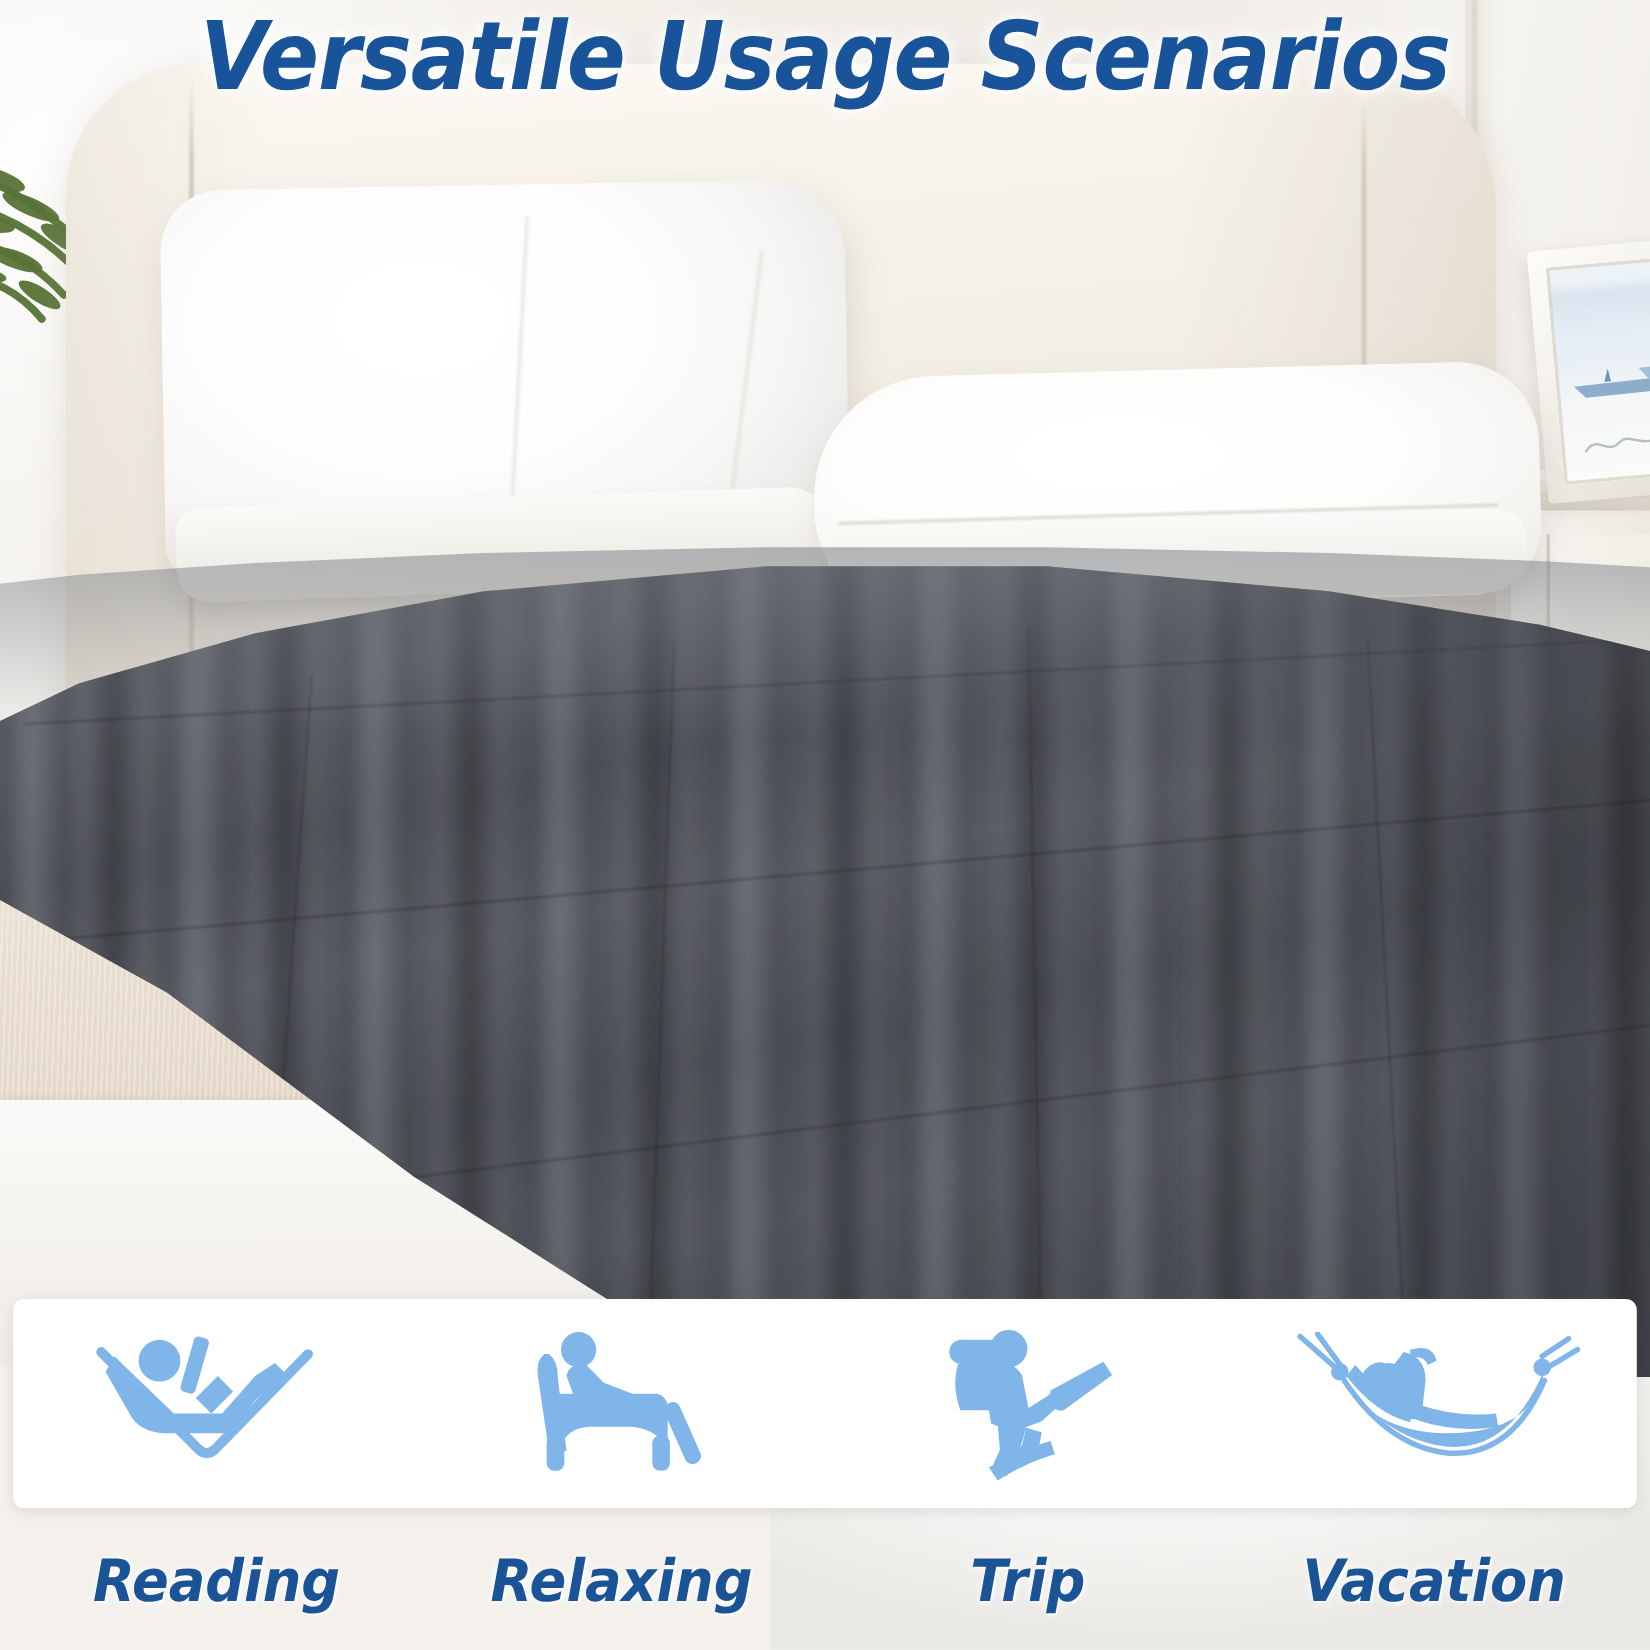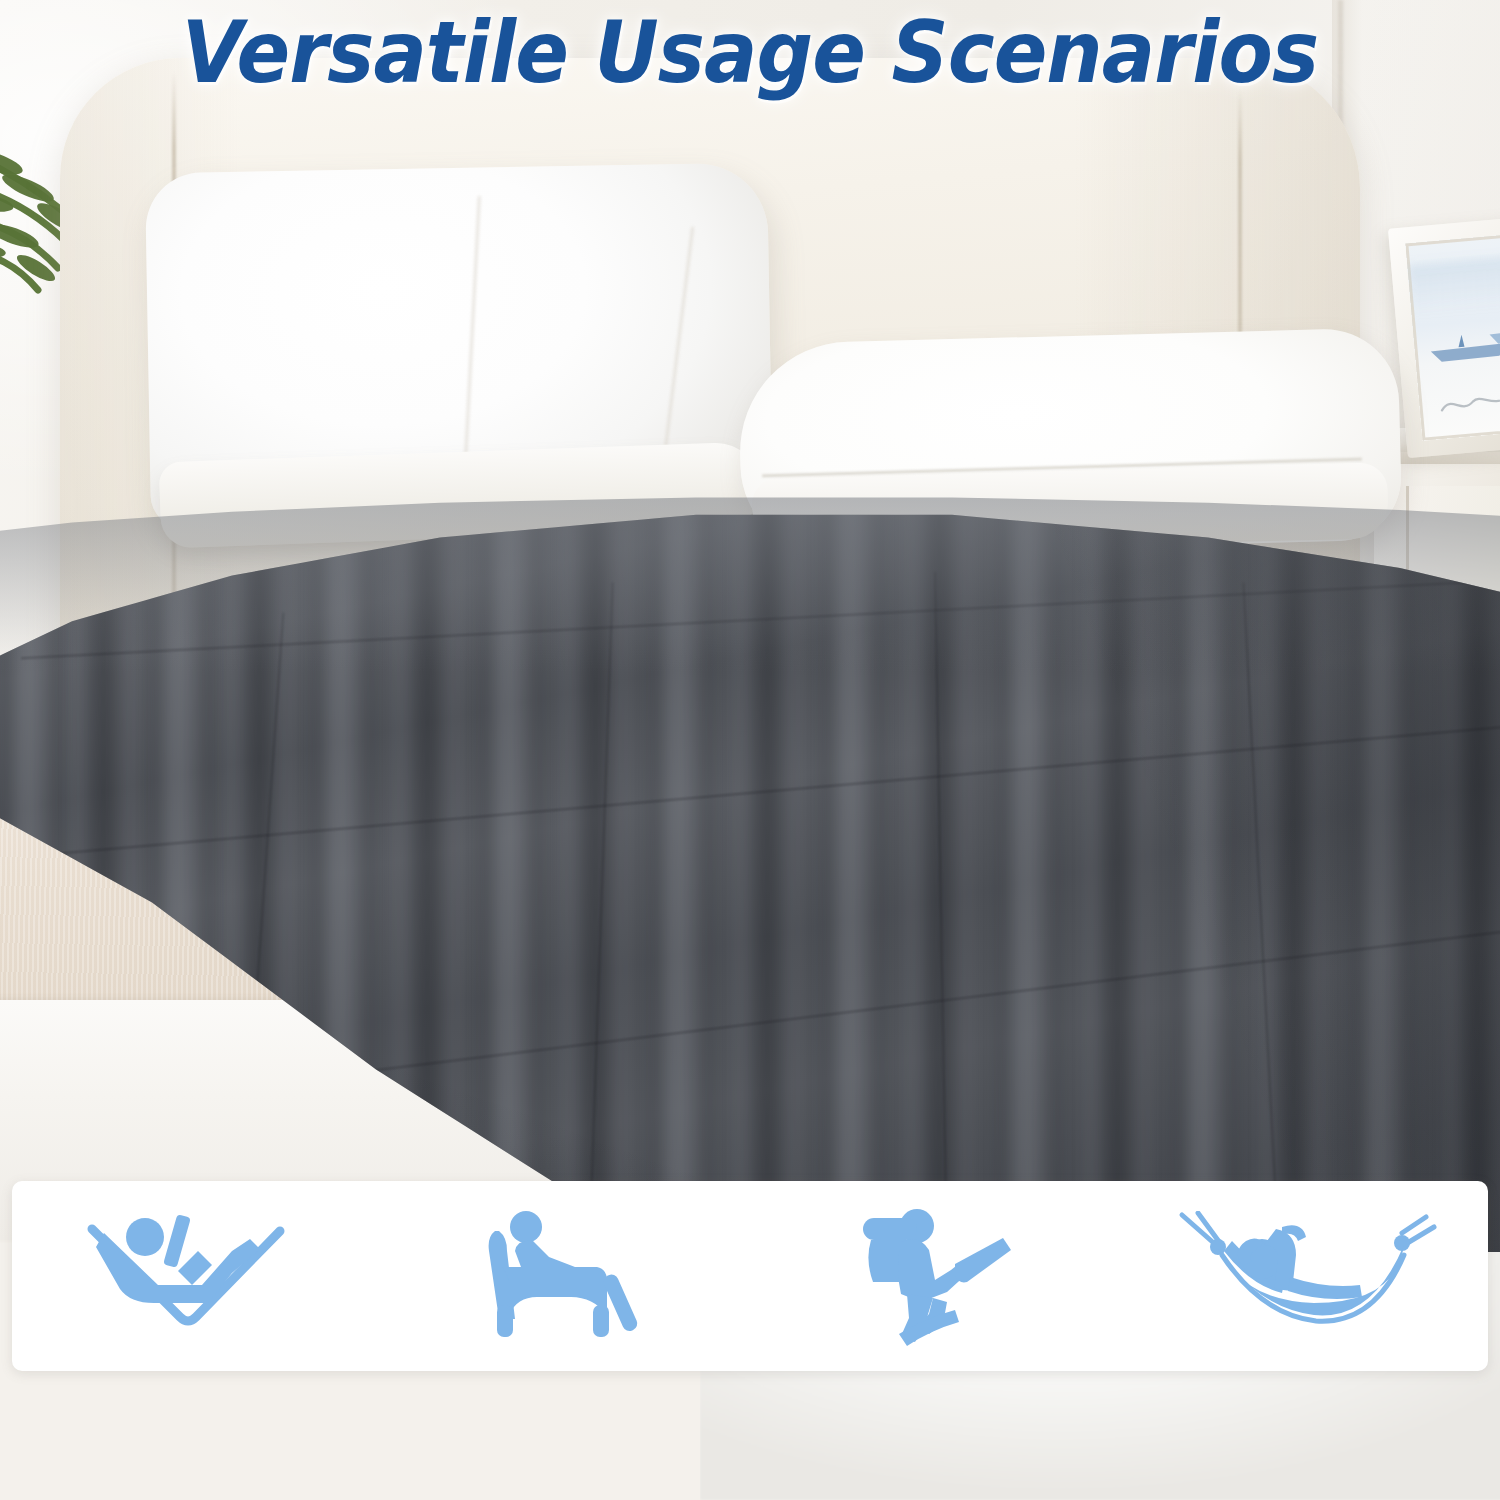--- a/index.html
+++ b/index.html
@@ -411,14 +411,28 @@
           <path d="M112 18 Q132 22 132 44 L128 80 L110 78 L114 46 Q112 34 100 34 Z"></path>
           <path d="M78 54 Q68 40 82 30 Q92 24 100 32 L90 40 Q84 44 88 52 Z"></path>
           <path d="M118 16 Q138 10 142 26 L134 30 Q130 20 118 24 Z"></path>
           <path d="M126 66 Q162 78 196 74 L198 86 Q160 92 124 80 Z"></path>
         </g>
       </svg>
     </div>
 
   </div>
 
+  <div class="labels">
+    <div class="label-cell">
+      <span>Reading</span>
+    </div>
+    <div class="label-cell">
+      <span>Relaxing</span>
+    </div>
+    <div class="label-cell">
+      <span>Trip</span>
+    </div>
+    <div class="label-cell">
+      <span>Vacation</span>
+    </div>
+  </div>
 
 </div>
 
 </body></html>

